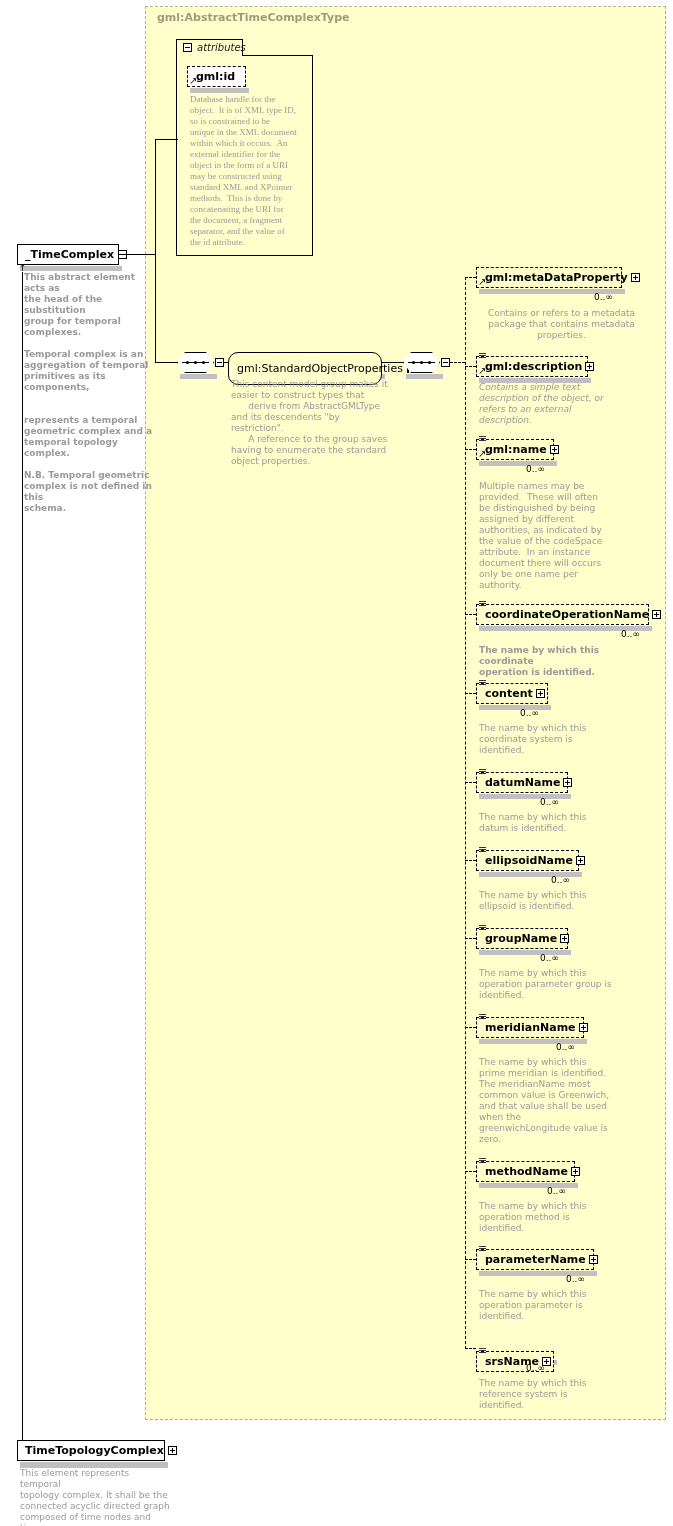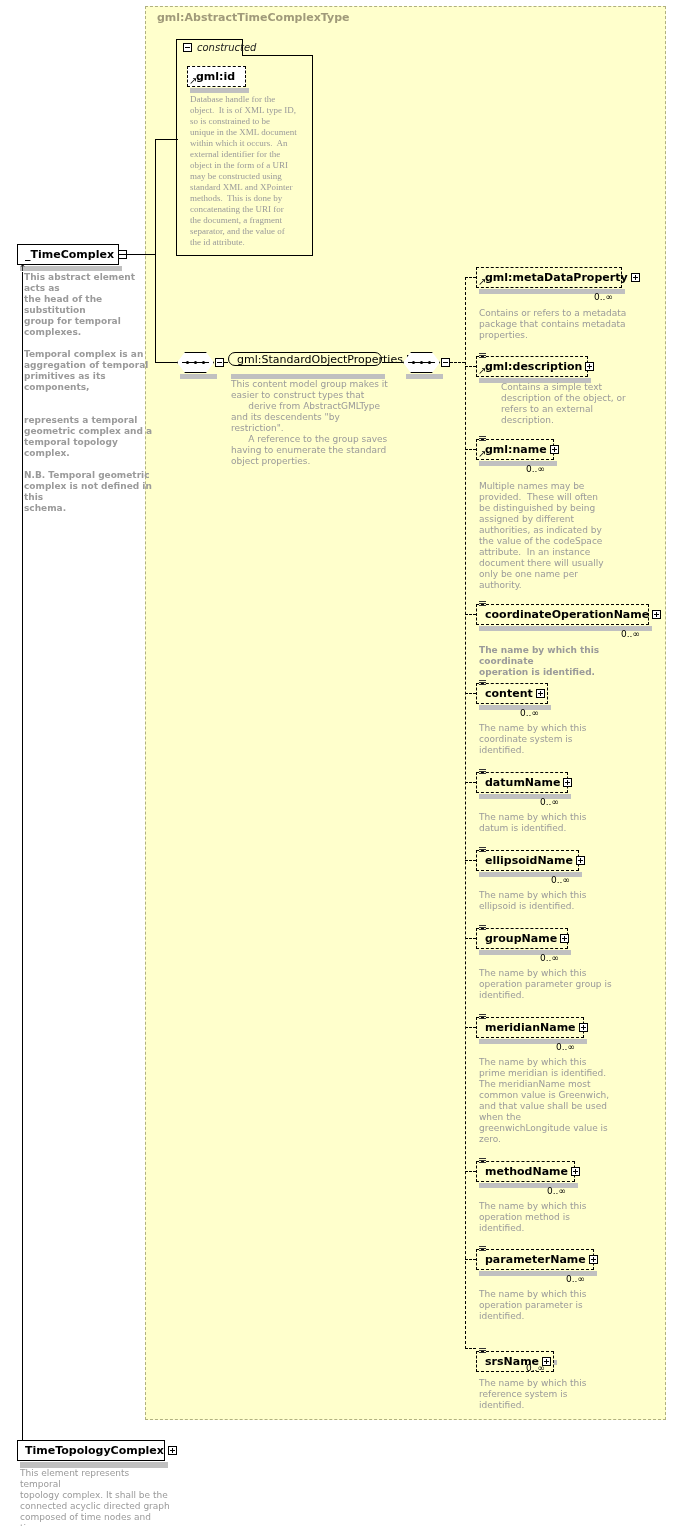--- a/index.html
+++ b/index.html
@@ -121,37 +121,37 @@
   .seq .dots{
     position:absolute;left:9px;top:9px;width:19px;height:3px;
     display:flex;justify-content:space-between;
   }
   .seq .dots b{width:3px;height:3px;background:#000;display:block;border-radius:50%;}
   .seq .bar{position:absolute;left:5px;top:10px;width:27px;height:1px;background:#000;}
 
   
   .gnode{
     position:absolute;box-sizing:border-box;
-    background:#ffffcc;border:1px solid #000;height:14px;
+    background:#ffffcc;border:1px solid #000;height:33px;
     border-radius:10px;
     display:flex;align-items:center;
   }
   .gnode .nm{font-size:11px;color:#000;padding:0 4px 0 8px;white-space:nowrap;line-height:1;}
   .gnode .pm-box{position:relative;left:auto;top:auto;margin-right:4px;}
 </style>
 </head>
 <body>
 
 <div class="abs" id="type-panel"></div>
 <div class="abs" id="type-title">gml:AbstractTimeComplexType</div>
 
 <div class="abs" id="attr-body"></div>
 <div class="abs" id="attr-tab">
   <span class="pm-box"></span>
-  <span class="lbl">constructed</span>
+  <span class="lbl">attributes</span>
 </div>
 
 <div class="shadow abs" style="left:190px;top:88px;width:59px;height:5px;"></div>
 <div class="dnode" style="left:187px;top:66px;width:59px;background:#ffffff;">
   <span class="refarrow">↗</span>
   <span class="nm">gml:id</span>
 </div>
 <div class="anno" style="left:190px;top:94px;width:125px;font-family:Liberation Serif, serif;">Database handle for the
 object.  It is of XML type ID,
 so is constrained to be
@@ -245,36 +245,36 @@
 
 <div id="particles-layer">
     <div class="dhline" style="left: 465px; top: 277px; width: 11px;"></div>
     <div class="shadow abs" style="left: 479px; top: 289px; width: 146px; height: 5px;"></div>
     <div class="dnode" style="left: 476px; top: 267px; width: 146px;">
       <span class="refarrow">↗</span>
       <span class="nm">gml:metaDataProperty</span>
       <span class="pm-box plus"></span>
     </div>
     <div class="card" style="left: 594px; top: 292px;">0..∞</div>
-    <div class="anno" style="left: 479px; top: 308px; width: 165px;">Contains or refers to a metadata
+    <div class="anno" style="left: 479px; top: 308px; width: 165px; text-align: center;">Contains or refers to a metadata
 package that contains metadata
 properties.</div>
     <div class="dhline" style="left: 465px; top: 366px; width: 11px;"></div>
     <div class="shadow abs" style="left: 479px; top: 378px; width: 112px; height: 5px;"></div>
     <div class="dnode" style="left: 476px; top: 356px; width: 112px;">
       <span class="stack-glyph">
         <i></i>
         <i></i>
         <i></i>
       </span>
       <span class="refarrow">↗</span>
       <span class="nm">gml:description</span>
       <span class="pm-box plus"></span>
     </div>
-    <div class="anno" style="left: 501px; top: 382px; width: 165px;">Contains a simple text
+    <div class="anno" style="left: 479px; top: 382px; width: 165px; font-style: italic;">Contains a simple text
 description of the object, or
 refers to an external
 description.</div>
     <div class="dhline" style="left: 465px; top: 449px; width: 11px;"></div>
     <div class="shadow abs" style="left: 479px; top: 461px; width: 78px; height: 5px;"></div>
     <div class="dnode" style="left: 476px; top: 439px; width: 78px;">
       <span class="stack-glyph">
         <i></i>
         <i></i>
         <i></i>
@@ -284,21 +284,21 @@
       <span class="pm-box plus"></span>
     </div>
     <div class="card" style="left: 526px; top: 464px;">0..∞</div>
     <div class="anno" style="left: 479px; top: 481px; width: 165px;">Multiple names may be
 provided.  These will often
 be distinguished by being
 assigned by different
 authorities, as indicated by
 the value of the codeSpace
 attribute.  In an instance
-document there will usually
+document there will occurs
 only be one name per
 authority.</div>
     <div class="dhline" style="left: 465px; top: 614px; width: 11px;"></div>
     <div class="shadow abs" style="left: 479px; top: 626px; width: 173px; height: 5px;"></div>
     <div class="dnode" style="left: 476px; top: 604px; width: 173px;">
       <span class="stack-glyph">
         <i></i>
         <i></i>
         <i></i>
       </span>

